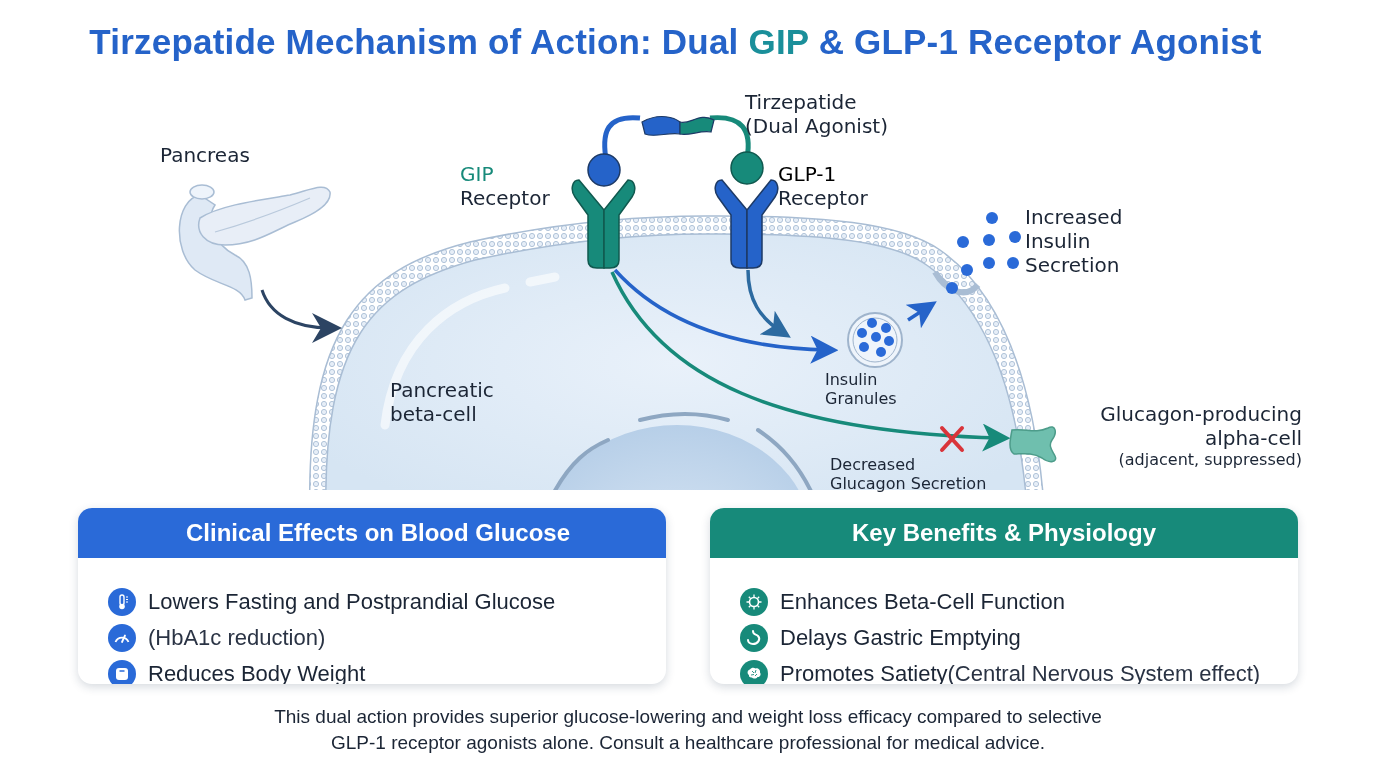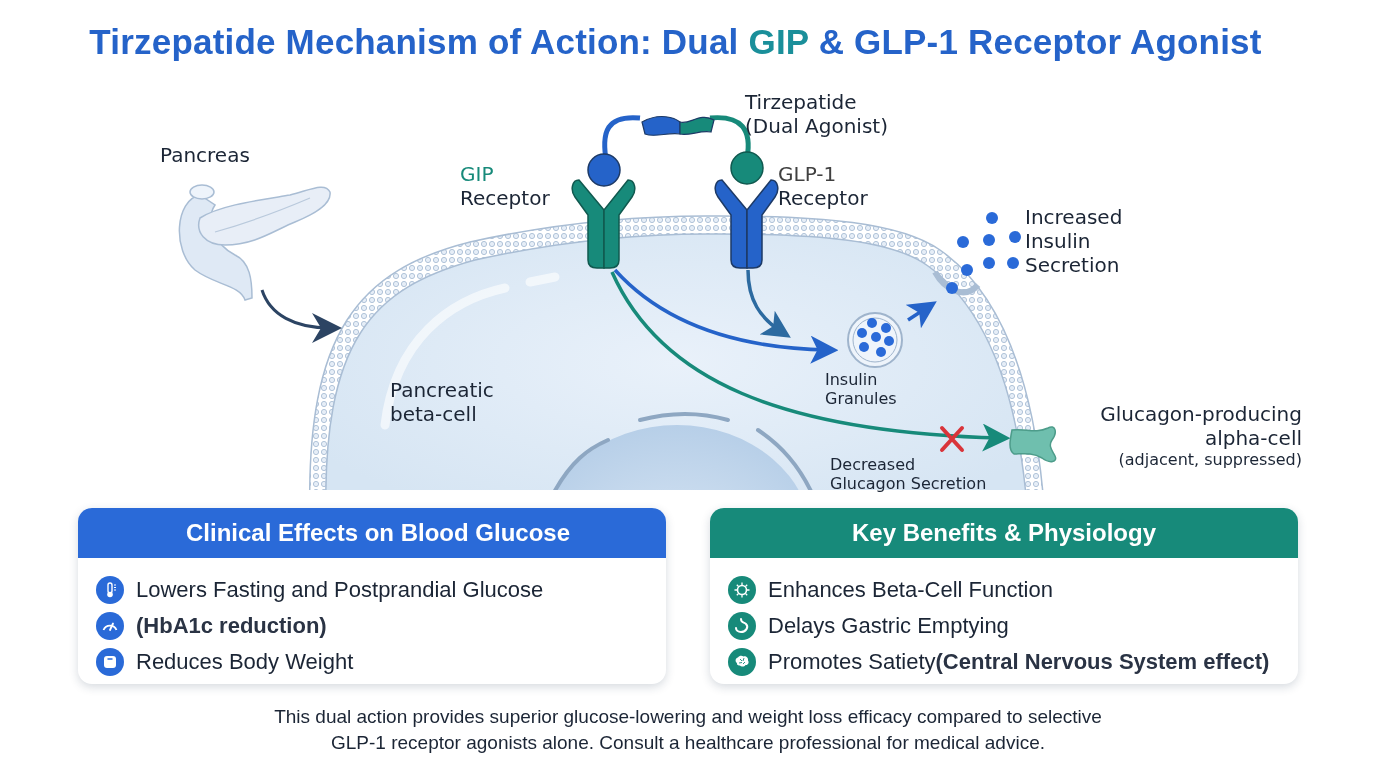--- a/index.html
+++ b/index.html
@@ -3,25 +3,25 @@
 <meta charset="utf-8">
 <style>
   html, body { margin:0; padding:0; }
   body { width:1376px; height:768px; background:#ffffff; position:relative; overflow:hidden; font-family:"DejaVu Sans", sans-serif; color:#1b2535; }
   .title { position:absolute; left:0; top:22px; width:1351px; text-align:center; font-family:"Liberation Sans", sans-serif; font-weight:bold; font-size:35px; color:#2563c9; letter-spacing:0.2px; }
   .title .accent { color:#1a8f9a; }
   svg.diagram { position:absolute; left:0; top:0; }
   .lbl { position:absolute; font-family:"DejaVu Sans", sans-serif; color:#1b2535; line-height:1.2; }
   .card { position:absolute; top:508px; height:176px; background:#fff; border-radius:14px; box-shadow:0 3px 10px rgba(30,50,80,0.18); overflow:hidden; }
   .card-head { height:50px; line-height:50px; text-align:center; color:#fff; font-family:"Liberation Sans", sans-serif; font-weight:bold; font-size:24px; }
-  .card ul { list-style:none; margin:4px; padding:10px 0 0 14px; }
+  .card ul { list-style:none; margin:16px; padding:10px 0 0 14px; }
   .card li { display:flex; align-items:center; height:36px; font-family:"Liberation Sans", sans-serif; font-size:22px; color:#1b2535; }
   .card li .ic { width:28px; height:28px; border-radius:50%; display:inline-flex; align-items:center; justify-content:center; margin-right:12px; flex:none; }
   .card li .ic svg { width:18px; height:18px; }
-  .card li .sub { font-weight:bold; color:#2a3344; }
+  .card li .sub { font-weight:normal; color:#2a3344; }
   .footer { position:absolute; left:0; top:704px; width:1376px; text-align:center; font-family:"Liberation Sans", sans-serif; font-size:19px; line-height:26px; color:#1b2535; }
   .footer .strong { font-weight:normal; }
 </style>
 </head>
 <body>
 
 <div class="title"><span>Tirzepatide Mechanism of Action: Dual </span><span class="accent">GIP</span><span> &amp; GLP-1 Receptor Agonist</span></div>
 
 <svg class="diagram" width="1376" height="500" viewBox="0 0 1376 500">
   <defs>
@@ -131,21 +131,21 @@
 <div class="lbl" style="left:160px;top:143px;width:140px;font-size:20px;">Pancreas</div>
 <div class="lbl" style="left:745px;top:90px;width:180px;font-size:20px;">
   <div>Tirzepatide</div>
   <div>(Dual Agonist)</div>
 </div>
 <div class="lbl" style="left:460px;top:162px;width:120px;font-size:20px;">
   <div style="color:#178a7a;">GIP</div>
   <div>Receptor</div>
 </div>
 <div class="lbl" style="left:778px;top:162px;width:120px;font-size:20px;">
-  <div style="color:#404040;">GLP-1</div>
+  <div style="color:#000000;">GLP-1</div>
   <div>Receptor</div>
 </div>
 <div class="lbl" style="left:1025px;top:205px;width:125px;font-size:20px;">
   <div>Increased</div>
   <div>Insulin</div>
   <div>Secretion</div>
 </div>
 <div class="lbl" style="left:390px;top:378px;width:130px;font-size:20px;">
   <div>Pancreatic</div>
   <div>beta-cell</div>

